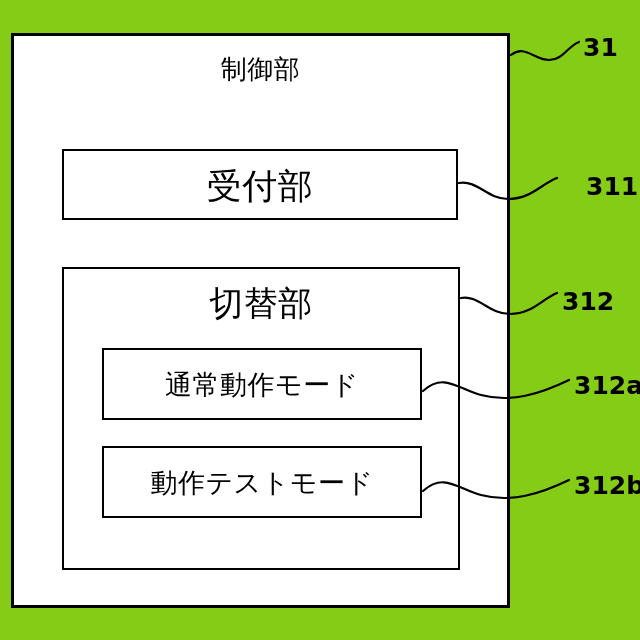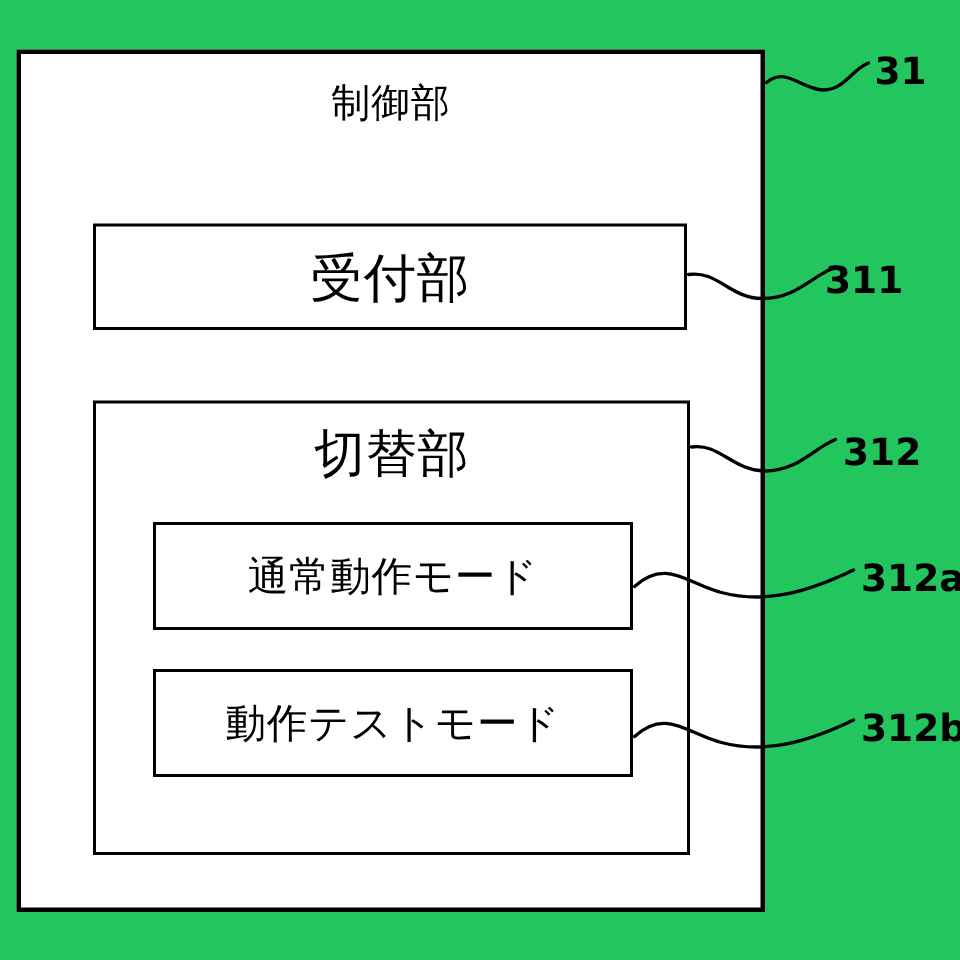--- a/index.html
+++ b/index.html
@@ -5,21 +5,21 @@
 <style>
   html, body {
     margin: 0;
     padding: 0;
     background: #ffffff;
   }
   #page {
     position: relative;
     width: 640px;
     height: 640px;
-    background: #22c55e;
+    background: #84cc16;
     overflow: hidden;
     font-family: "DejaVu Sans", "Liberation Sans", sans-serif;
   }
   
   .box {
     position: absolute;
     box-sizing: border-box;
     border: 2.5px solid #000000;
     background: #ffffff;
   }
@@ -92,21 +92,21 @@
     position: absolute;
     color: #000000;
     font-family: "DejaVu Sans", "Liberation Sans", sans-serif;
     font-weight: bold;
     font-size: 25px;
     line-height: 29px;
     white-space: nowrap;
     letter-spacing: 0px;
   }
   #ref-31   { left: 583px; top: 33px; }
-  #ref-311  { left: 550px; top: 172px; }
+  #ref-311  { left: 586px; top: 172px; }
   #ref-312  { left: 562px; top: 287px; }
   #ref-312a { left: 574px; top: 371px; }
   #ref-312b { left: 574px; top: 471px; }
   
   #leaders {
     position: absolute;
     left: 0;
     top: 0;
     width: 640px;
     height: 640px;

